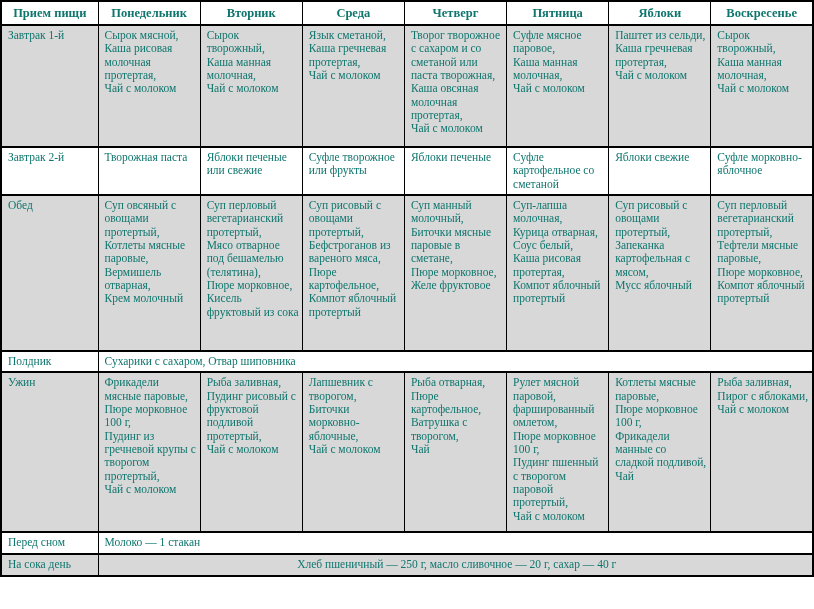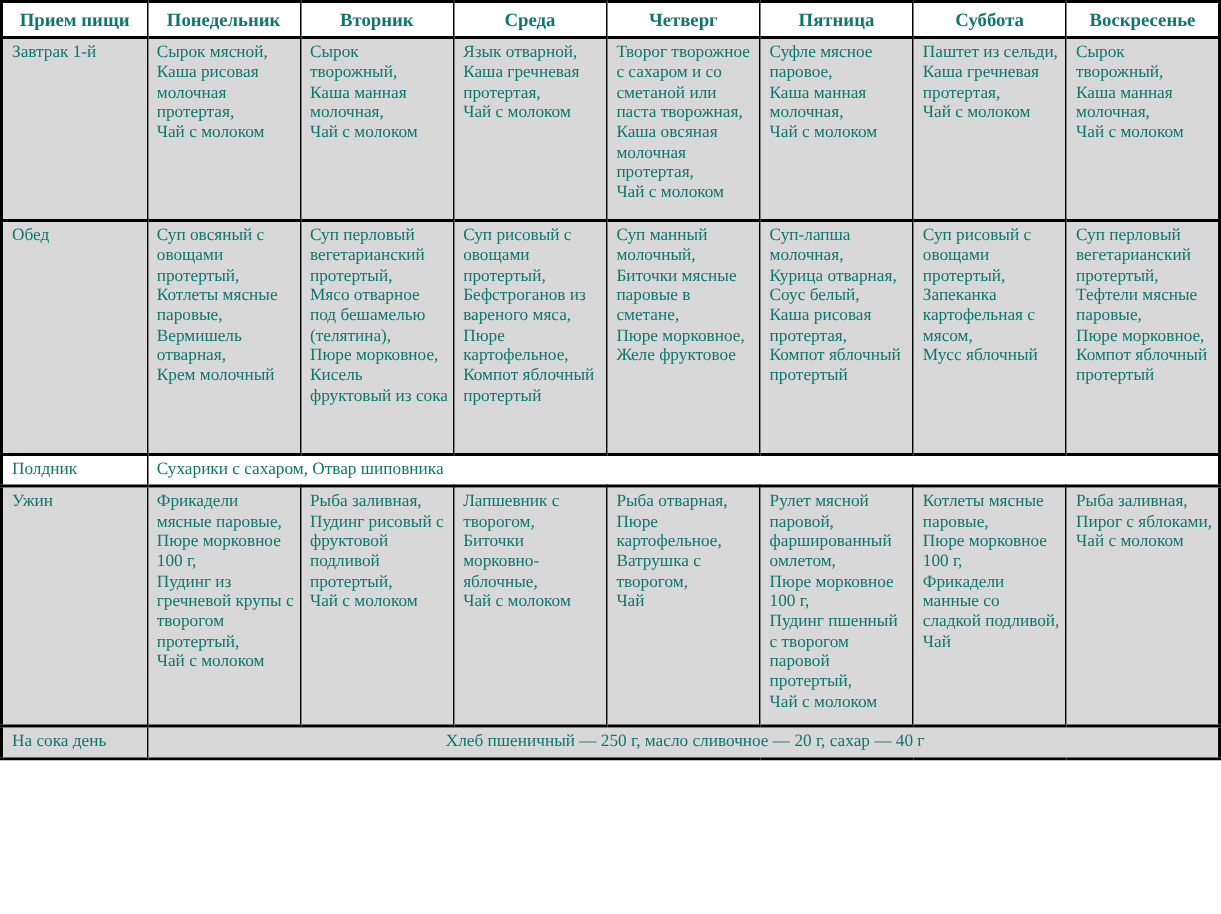--- a/index.html
+++ b/index.html
@@ -82,48 +82,58 @@
       <col>
   </colgroup>
   <thead>
     <tr class="rh-header">
       <th>Прием пищи</th>
       <th>Понедельник</th>
       <th>Вторник</th>
       <th>Среда</th>
       <th>Четверг</th>
       <th>Пятница</th>
-      <th>Суббота</th>
+      <th>Яблоки</th>
       <th>Воскресенье</th>
     </tr>
   </thead>
   <tbody>
     <tr class="shaded rh-b1">
       <td class="label-cell">Завтрак 1-й</td>
       <td class="menu-cell">Сырок мясной,
 Каша рисовая молочная протертая,
 Чай с молоком</td>
       <td class="menu-cell">Сырок творожный,
 Каша манная молочная,
 Чай с молоком</td>
-      <td class="menu-cell">Язык отварной,
+      <td class="menu-cell">Язык сметаной,
 Каша гречневая протертая,
 Чай с молоком</td>
       <td class="menu-cell">Творог творожное с сахаром и со сметаной или паста творожная,
 Каша овсяная молочная протертая,
 Чай с молоком</td>
       <td class="menu-cell">Суфле мясное паровое,
 Каша манная молочная,
 Чай с молоком</td>
       <td class="menu-cell">Паштет из сельди,
 Каша гречневая протертая,
 Чай с молоком</td>
       <td class="menu-cell">Сырок творожный,
 Каша манная молочная,
 Чай с молоком</td>
+    </tr>
+    <tr class="plain rh-b2">
+      <td class="label-cell">Завтрак 2-й</td>
+      <td class="menu-cell">Творожная паста</td>
+      <td class="menu-cell">Яблоки печеные или свежие</td>
+      <td class="menu-cell">Суфле творожное или фрукты</td>
+      <td class="menu-cell">Яблоки печеные</td>
+      <td class="menu-cell">Суфле картофельное со сметаной</td>
+      <td class="menu-cell">Яблоки свежие</td>
+      <td class="menu-cell">Суфле морковно-яблочное</td>
     </tr>
     <tr class="shaded rh-lunch">
       <td class="label-cell">Обед</td>
       <td class="menu-cell">Суп овсяный с овощами протертый,
 Котлеты мясные паровые,
 Вермишель отварная,
 Крем молочный</td>
       <td class="menu-cell">Суп перловый вегетарианский протертый,
 Мясо отварное под бешамелью (телятина),
 Пюре морковное,
@@ -174,18 +184,22 @@
 Пудинг пшенный с творогом паровой протертый,
 Чай с молоком</td>
       <td class="menu-cell">Котлеты мясные паровые,
 Пюре морковное 100 г,
 Фрикадели манные со сладкой подливой,
 Чай</td>
       <td class="menu-cell">Рыба заливная,
 Пирог с яблоками,
 Чай с молоком</td>
     </tr>
+    <tr class="plain rh-sleep">
+      <td class="label-cell span-cell">Перед сном</td>
+      <td class="span-cell" colspan="7">Молоко — 1 стакан</td>
+    </tr>
     <tr class="shaded rh-day">
       <td class="label-cell span-cell">На сока день</td>
       <td class="span-cell span-center" colspan="7">Хлеб пшеничный — 250 г, масло сливочное — 20 г, сахар — 40 г</td>
     </tr>
   </tbody>
 </table>
 
 </body></html>

